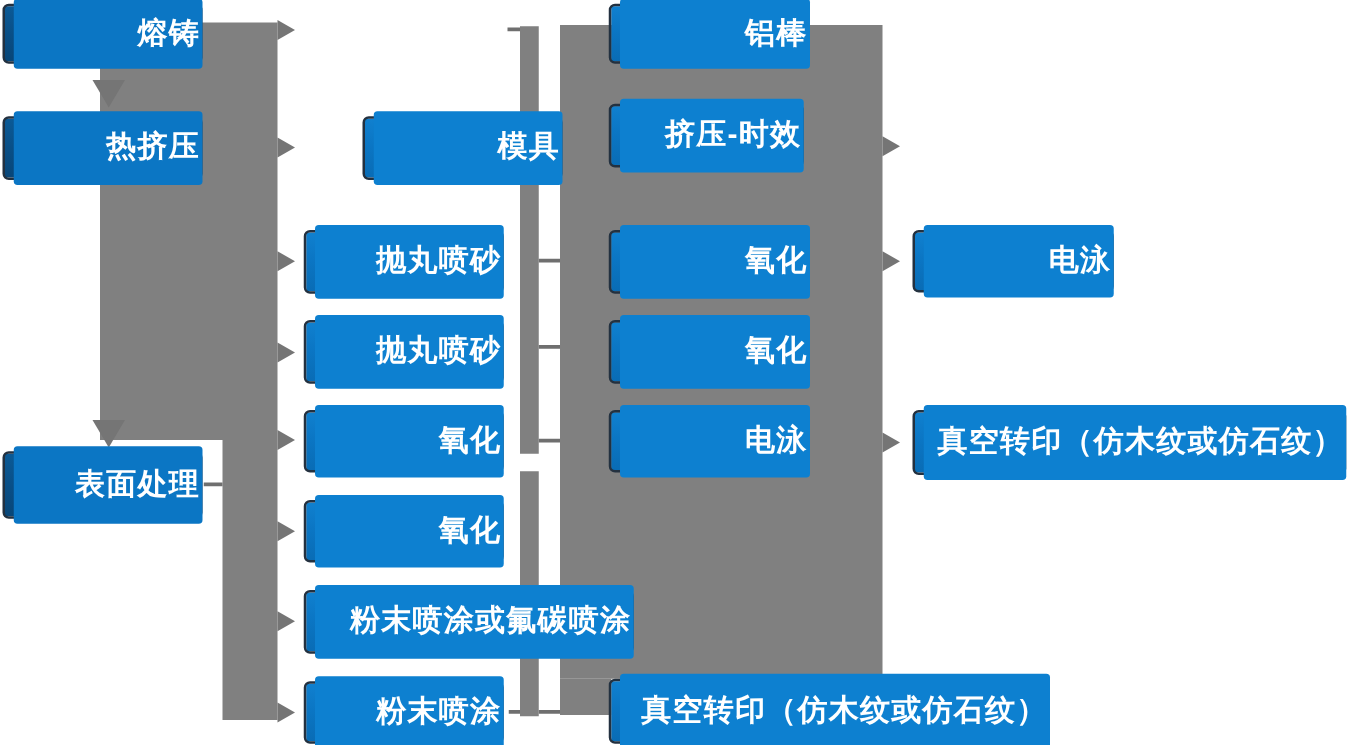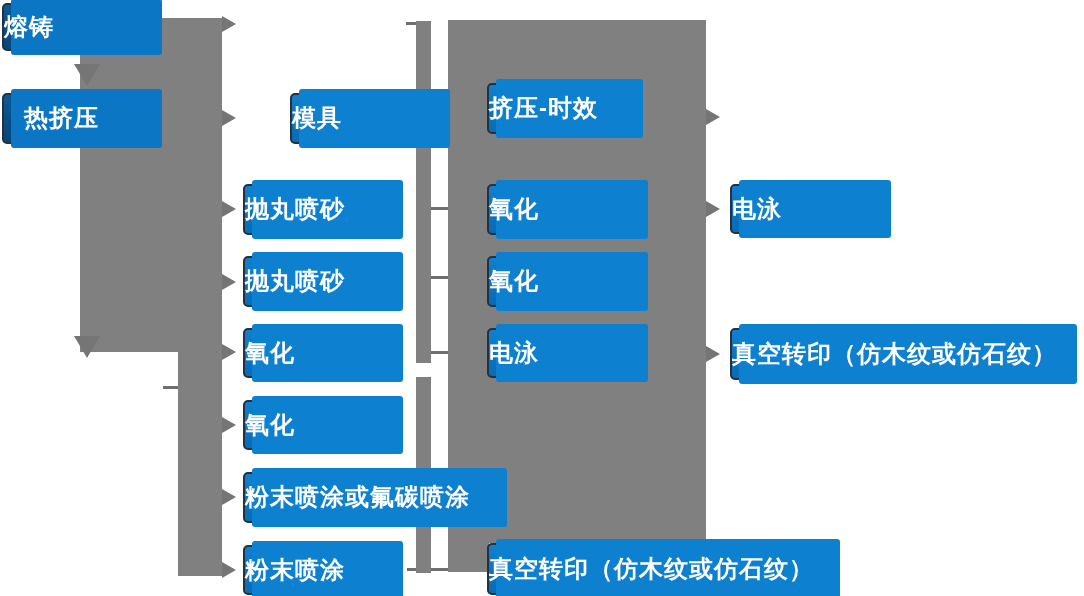--- a/index.html
+++ b/index.html
@@ -13,21 +13,21 @@
   .tick{position:absolute;background:var(--tick,#6f6f6f);height:3px;z-index:0;}
   
   .arr-r{position:absolute;width:0;height:0;z-index:1;
          border-top:8px solid transparent;border-bottom:8px solid transparent;
          border-left:14px solid var(--arrow,#757575);}
   .arr-d{position:absolute;width:0;height:0;z-index:1;
          border-left:13px solid transparent;border-right:13px solid transparent;
          border-top:22px solid var(--arrow,#757575);}
   
   .node{
-    position:absolute;z-index:2;display:flex;align-items:center;justify-content:flex-start;
+    position:absolute;z-index:2;display:flex;align-items:center;justify-content:flex-end;
     box-sizing:border-box;border:2px solid var(--border,#233140);border-radius:5px;
     color:#ffffff;font-size:24px;font-weight:700;letter-spacing:1px;
     text-align:center;line-height:1.1;white-space:nowrap;
   }
   .node::before{ 
     content:"";position:absolute;left:7px;right:-2px;top:-6px;bottom:-6px;
     background:var(--sliver,#0d80d0);border-radius:3px;z-index:-1;
   }
   .node.blue{background:linear-gradient(180deg,#1080cf 0%,var(--blue,#0b76c4) 45%,#096cb5 100%);}
   .node.dark{background:linear-gradient(180deg,#0b5a96 0%,var(--dark,#094f87) 50%,#084678 100%);}
@@ -69,20 +69,23 @@
 
   <div class="arr-d" style="left:74px;top:64px;"></div>
   <div class="arr-d" style="left:74px;top:336px;"></div>
 
   <div class="node dark" style="left:2px;top:3px;width:160px;height:48px;">
       <span>熔铸</span>
     </div>
   <div class="node dark" style="left:2px;top:93px;width:160px;height:51px;padding-left:20px;">
       <span>热挤压</span>
     </div>
+  <div class="node dark" style="left:2px;top:361px;width:160px;height:54px;">
+      <span>表面处理</span>
+    </div>
 
   <div class="node blue" style="left:243px;top:93px;width:160px;height:51px;margin-left:47px;">
       <span>模具</span>
     </div>
   <div class="node blue" style="left:243px;top:184px;width:160px;height:51px;">
       <span>抛丸喷砂</span>
     </div>
   <div class="node blue" style="left:243px;top:256px;width:160px;height:51px;">
       <span>抛丸喷砂</span>
     </div>
@@ -92,20 +95,23 @@
   <div class="node blue" style="left:243px;top:400px;width:160px;height:50px;">
       <span>氧化</span>
     </div>
   <div class="node blue" style="left:243px;top:545px;width:160px;height:50px;">
       <span>粉末喷涂</span>
     </div>
   <div class="node blue" style="left:243px;top:472px;width:264px;height:51px;">
       <span>粉末喷涂或氟碳喷涂</span>
     </div>
 
+  <div class="node blue" style="left:487px;top:3px;width:161px;height:48px;">
+      <span>铝棒</span>
+    </div>
   <div class="node blue" style="left:487px;top:83px;width:156px;height:51px;">
       <span>挤压-时效</span>
     </div>
   <div class="node blue" style="left:487px;top:184px;width:161px;height:51px;">
       <span>氧化</span>
     </div>
   <div class="node blue" style="left:487px;top:256px;width:161px;height:51px;">
       <span>氧化</span>
     </div>
   <div class="node blue" style="left:487px;top:328px;width:161px;height:50px;">

